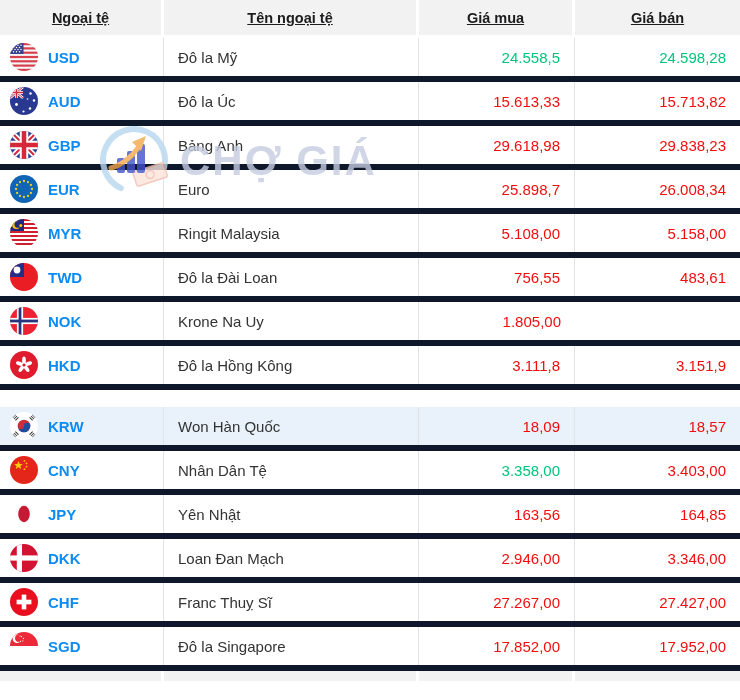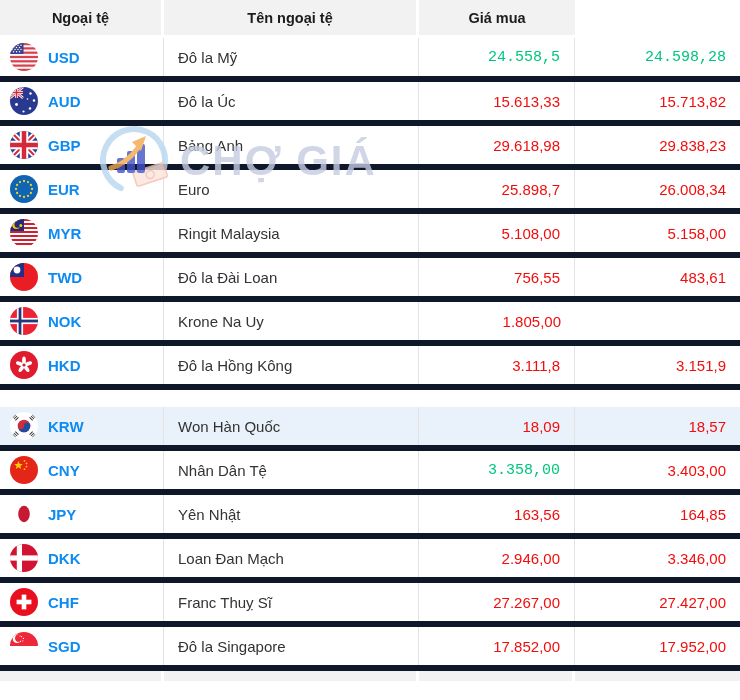--- a/index.html
+++ b/index.html
@@ -12,38 +12,39 @@
   }
   .grid-row { display: grid; grid-template-columns: 164px 255px 156px 165px; }
 
   
   .header-row { height: 35px; margin-bottom: 3px; }
   .hcell {
     background: var(--header-bg, #f2f2f2);
     display: flex; align-items: center; justify-content: center;
     font-weight: bold; font-size: 14.5px; color: #1c1c1e;
     border-right: 3px solid #fff;
+    text-decoration: underline;
   }
   .hcell:last-child { border-right: none; }
 
   
   .row { height: 44px; border-bottom: 6px solid #0f172a; background: #fff; cursor: pointer; }
   .row.highlighted { background: var(--hl, #e9f2fb); margin-top: 17px; }
   .cell {
     display: flex; align-items: center; height: 100%;
     font-size: 15px; color: #333;
     border-right: 1px solid #e3e3e3;
     overflow: hidden; white-space: nowrap;
   }
   .cell:last-child { border-right: none; }
   .c-code { padding-left: 10px; gap: 10px; }
   .code { color: var(--blue, #0d8bf2); font-weight: bold; font-size: 15px; }
   .c-name { padding-left: 14px; }
   .c-price { justify-content: flex-end; padding-right: 14px; }
-  .up   { color: var(--up, #00c67d); font-family: Liberation Mono, monospace; }
+  .up   { color: var(--up, #00c67d); }
   .down { color: var(--down, #f20d0d); }
   .flag { width: 28px; height: 28px; display: inline-flex; flex: 0 0 28px; }
   .flag svg { display: block; }
 
   
   .bottom-strip .hcell { height: 10px; }
 
   
   .watermark {
     position: absolute; left: 96px; top: 122px;
@@ -57,20 +58,21 @@
 </style>
 </head>
 <body>
 
 <div>
 
   <div class="grid-row header-row">
     <div class="hcell">Ngoại tệ</div>
     <div class="hcell">Tên ngoại tệ</div>
     <div class="hcell">Giá mua</div>
+    <div class="hcell">Giá bán</div>
   </div>
 
   <div id="rows">
       <div class="grid-row row">
         <div class="cell c-code">
           <span class="flag">
             <svg width="28" height="28" viewBox="0 0 28 28">
               <defs>
                 <clipPath id="cpusd">
                   <circle cx="14" cy="14" r="14"></circle>

